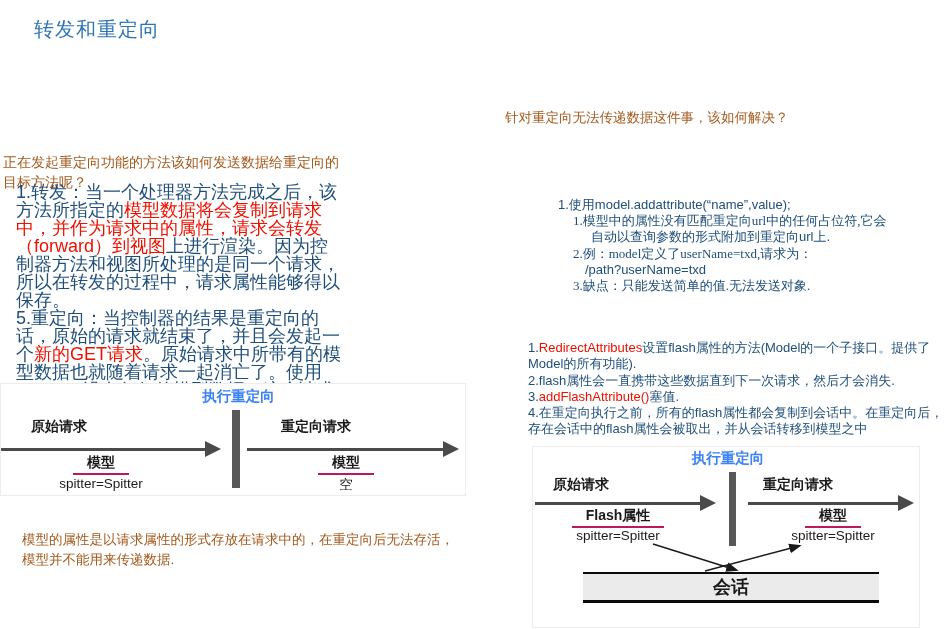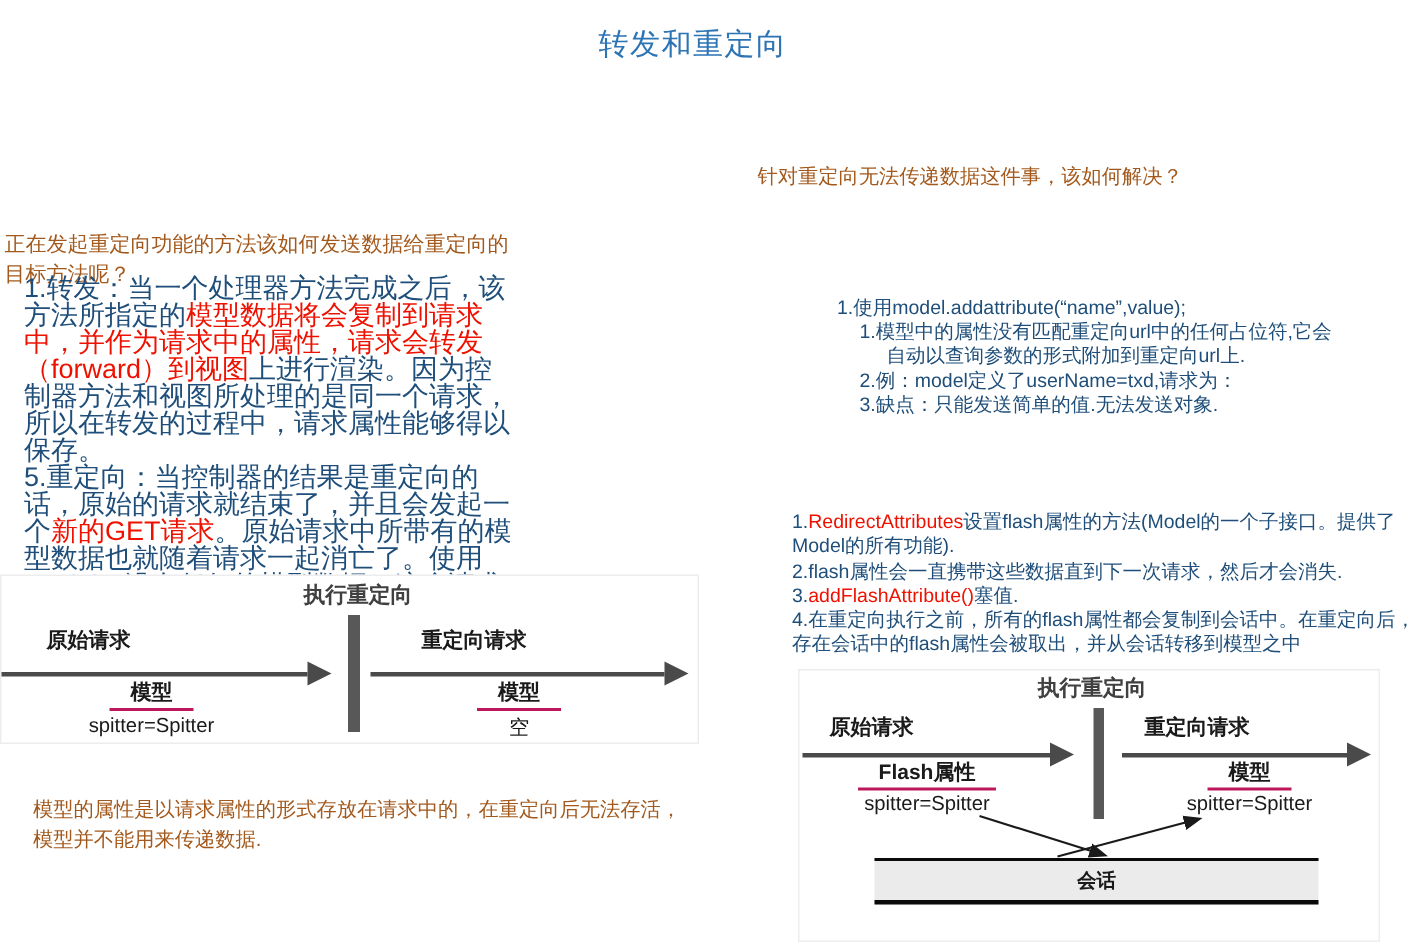--- a/index.html
+++ b/index.html
@@ -6,53 +6,53 @@
   html,body { background:#ffffff; }
   #page {
     position:relative; width:949px; height:629px; margin:0 auto;
     background:#ffffff; overflow:hidden;
     font-family:"Liberation Sans", sans-serif;
     color:#1e4e79;
   }
   .abs { position:absolute; }
 
   
-  #title { top:16px; left:0; width:890px; text-align:center;
+  #title { top:16px; left:0; width:890px; text-align:left;
            font-size:20px; letter-spacing:1px; color:#2e74b5;padding-left:34px; }
   .question { color:#a3591c;margin-top:23px; }
   #left-question { left:3px; top:130px; width:344px; font-size:14px; line-height:19.5px; }
   #left-list { left:16px; top:183px; width:330px; font-size:18px; line-height:18px; }
   .red { color:#ee1100; }
   #left-note { left:22px; top:530px; width:436px; font-size:13.5px; line-height:19.5px; color:#a3591c; }
   #right-question { left:505px; top:86px; width:440px; font-size:13.5px; }
   #right-solutions { left:537px; top:135px; width:400px; font-size:13px; line-height:16.2px; }
   #right-sublist { left:558px; top:197px; width:390px; font-size:13px; line-height:16.2px; }
-  #right-sublist .ind1 { padding-left:15px; }
+  #right-sublist .ind1 { padding-left:15px;font-family:Liberation Serif, serif; }
   #right-sublist .ind2 { padding-left:33px; }
   #right-sublist .ind1b { padding-left:27px; }
   #right-flash { left:528px; top:340px; width:424px; font-size:13px; line-height:16.3px; }
 
   
   .diagram { background:#ffffff; border:1px solid #ededed; }
-  .d-title { font-weight:bold; font-size:14.5px; color:#404040; text-align:center; }
+  .d-title { font-weight:bold; font-size:14.5px; color:#3b82f6; text-align:center; }
   .d-label { font-weight:bold; font-size:14px; color:#1a1a1a; text-align:left; }
   .d-value { font-size:13.5px; color:#1a1a1a; text-align:center; }
   .d-underline { display:inline-block; padding:0 14px 1px 14px; border-bottom:2px solid #be185d;
                  font-weight:bold; font-size:14px; color:#1a1a1a; }
   .d-bar { background:#585858; }
   .arrow-line { height:3px; background:#4a4a4a; }
   .arrow-head { width:0; height:0; border-top:8px solid transparent;
                 border-bottom:8px solid transparent; border-left:16px solid #4a4a4a; }
 
   
   #left-diagram { left:0; top:383px; width:466px; height:113px; }
   
   #right-diagram { left:532px; top:446px; width:388px; height:182px; }
   #rd-session { background:#ebebeb; border-top:2px solid #0a0a0a; border-bottom:3px solid #0a0a0a;
-                text-align:center; font-weight:bold; font-size:13px; color:#1a1a1a; line-height:26px; }
+                text-align:center; font-weight:bold; font-size:18px; color:#1a1a1a; line-height:26px; }
   #rd-svg { left:0; top:0; pointer-events:none; }
 </style>
 </head>
 <body>
 
 <div id="page">
 
   <div id="title" class="abs">转发和重定向</div>
 
   <div id="left-question" class="abs question">正在发起重定向功能的方法该如何发送数据给重定向的目标方法呢？</div>
@@ -82,20 +82,21 @@
   <div id="left-note" class="abs">模型的属性是以请求属性的形式存放在请求中的，在重定向后无法存活，模型并不能用来传递数据.</div>
 
   <div id="right-question" class="abs question">针对重定向无法传递数据这件事，该如何解决？</div>
 
 
   <div id="right-sublist" class="abs">
     <div>1.使用model.addattribute(“name”,value);</div>
     <div class="ind1">1.模型中的属性没有匹配重定向url中的任何占位符,它会</div>
     <div class="ind2">自动以查询参数的形式附加到重定向url上.</div>
     <div class="ind1">2.例：model定义了userName=txd,请求为：</div>
+    <div class="ind1b">/path?userName=txd</div>
     <div class="ind1">3.缺点：只能发送简单的值.无法发送对象.</div>
   </div>
 
   <div id="right-flash" class="abs">
     <p><span>1.</span><span class="red">RedirectAttributes</span><span>设置flash属性的方法(Model的一个子接口。提供了Model的所有功能).</span></p>
     <p>2.flash属性会一直携带这些数据直到下一次请求，然后才会消失.</p>
     <p><span>3.</span><span class="red">addFlashAttribute()</span><span>塞值.</span></p>
     <p>4.在重定向执行之前，所有的flash属性都会复制到会话中。在重定向后，存在会话中的flash属性会被取出，并从会话转移到模型之中</p>
   </div>
 

